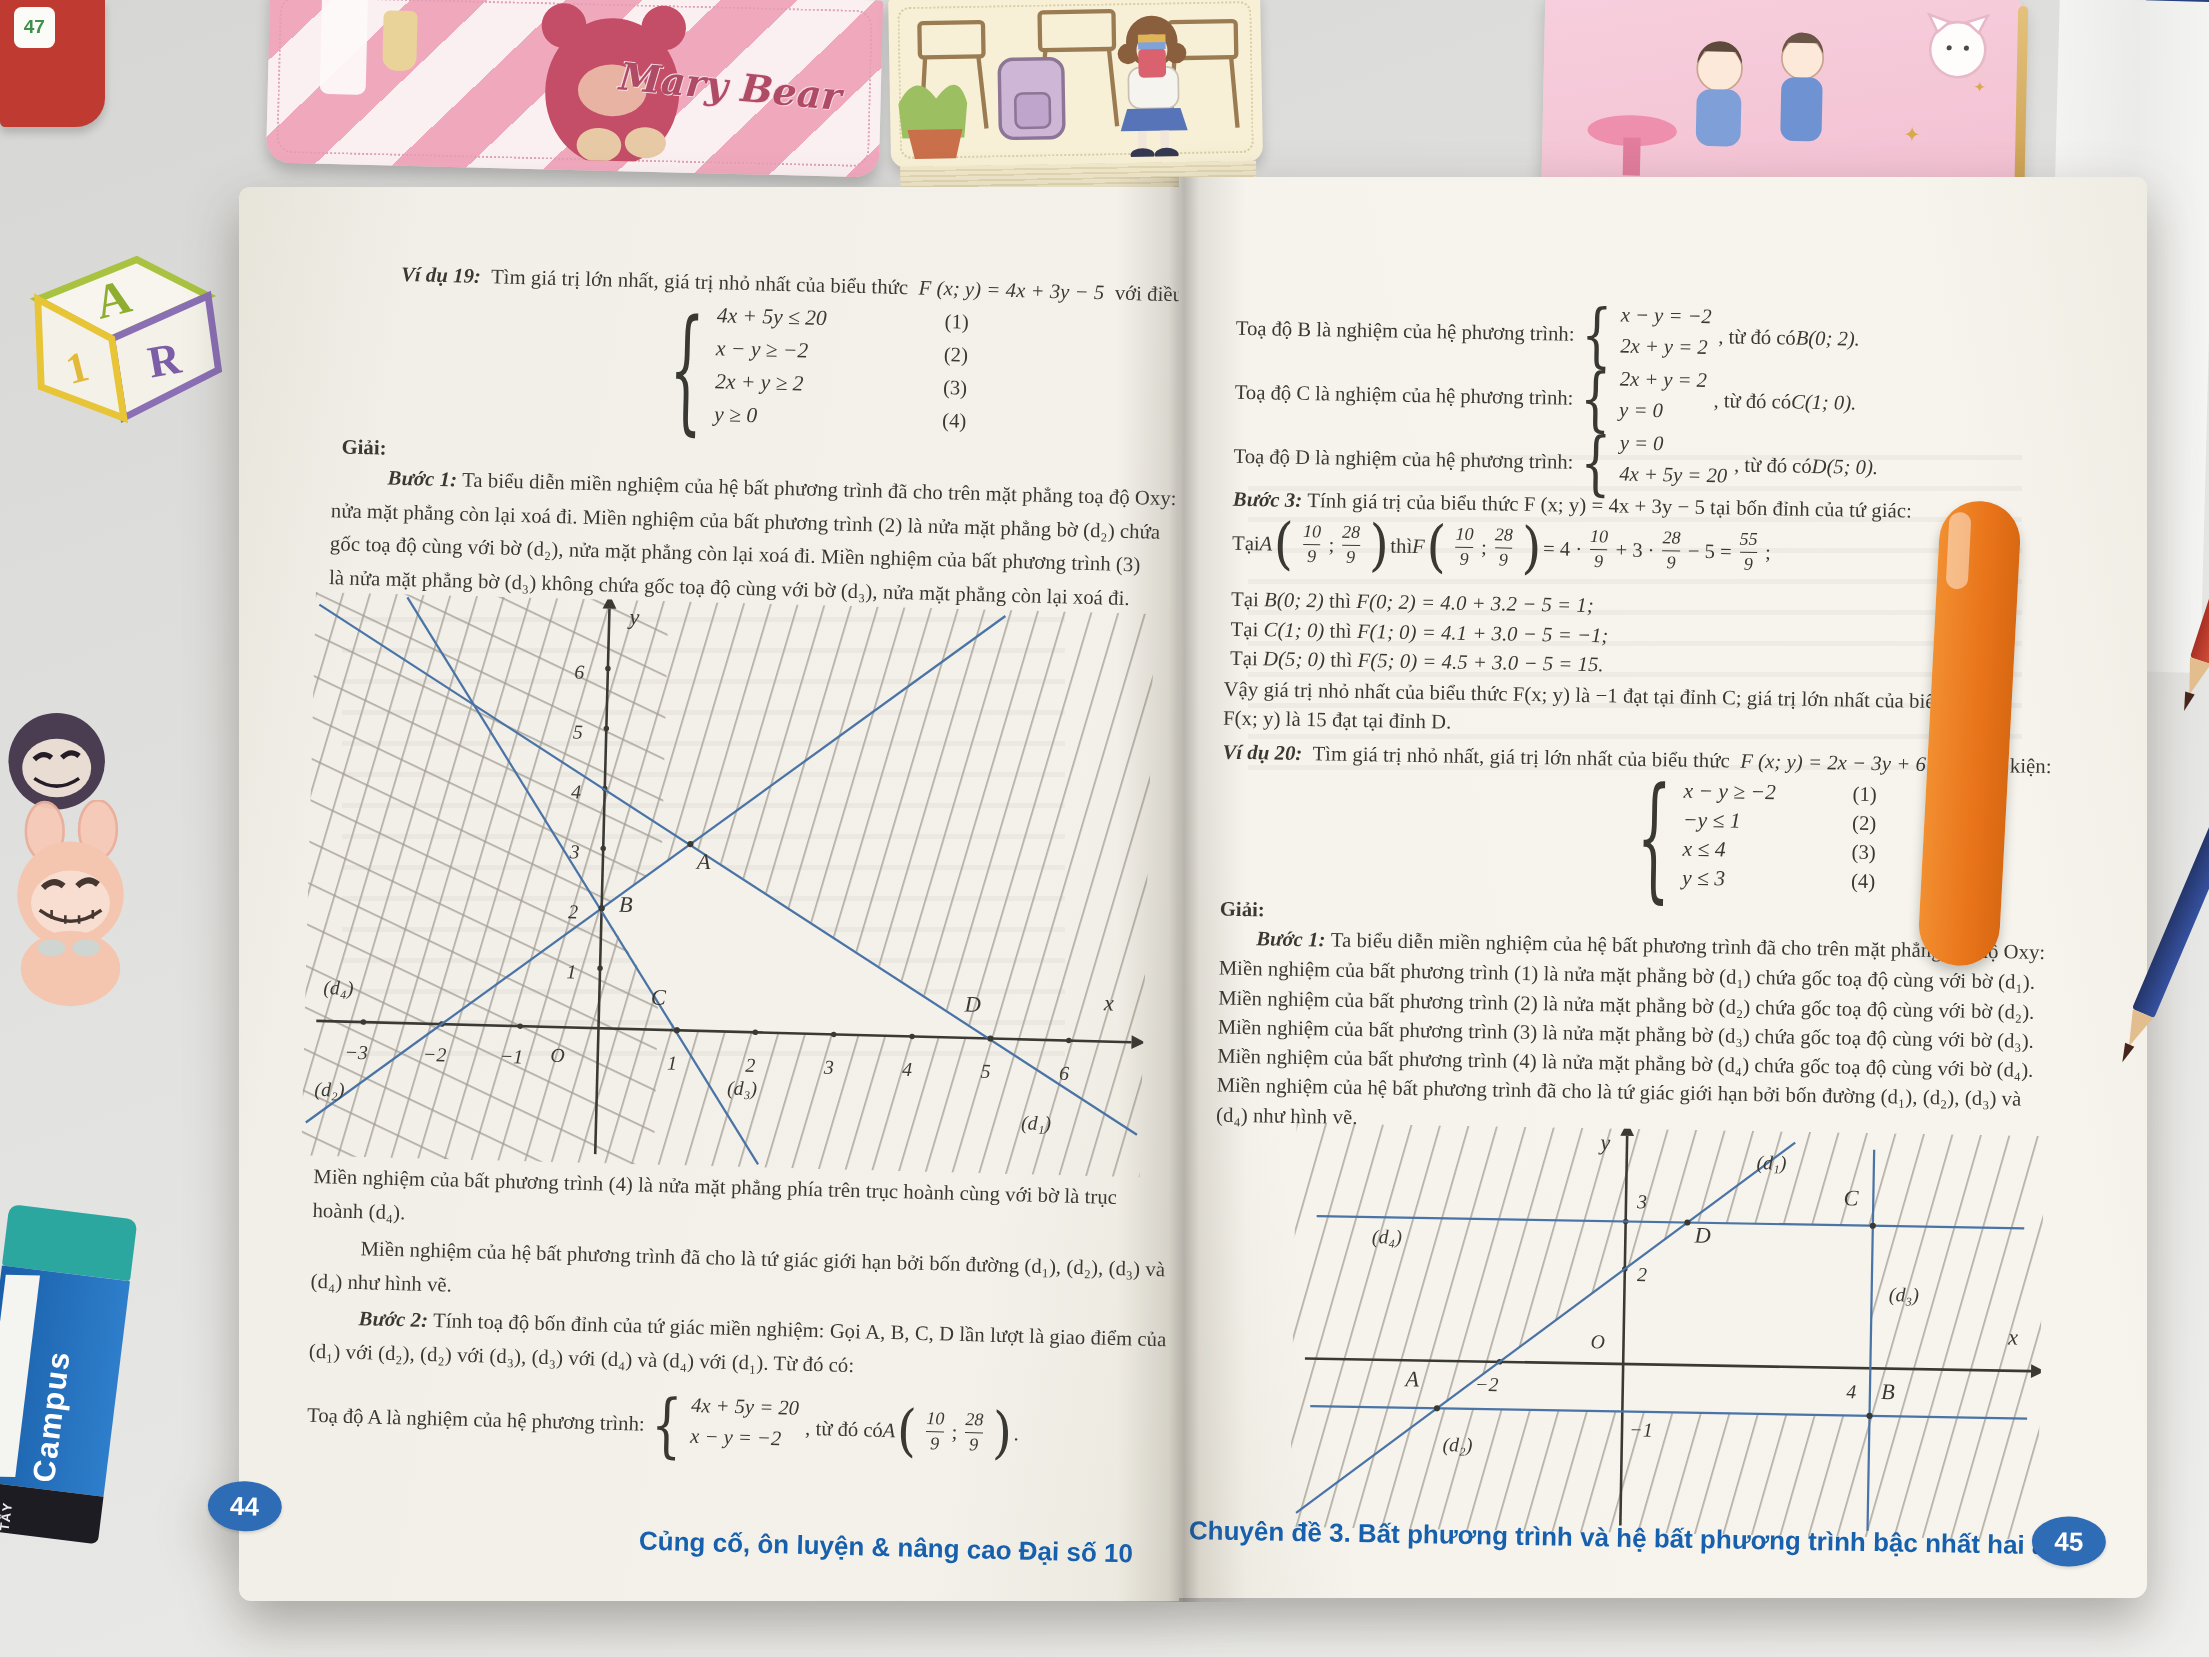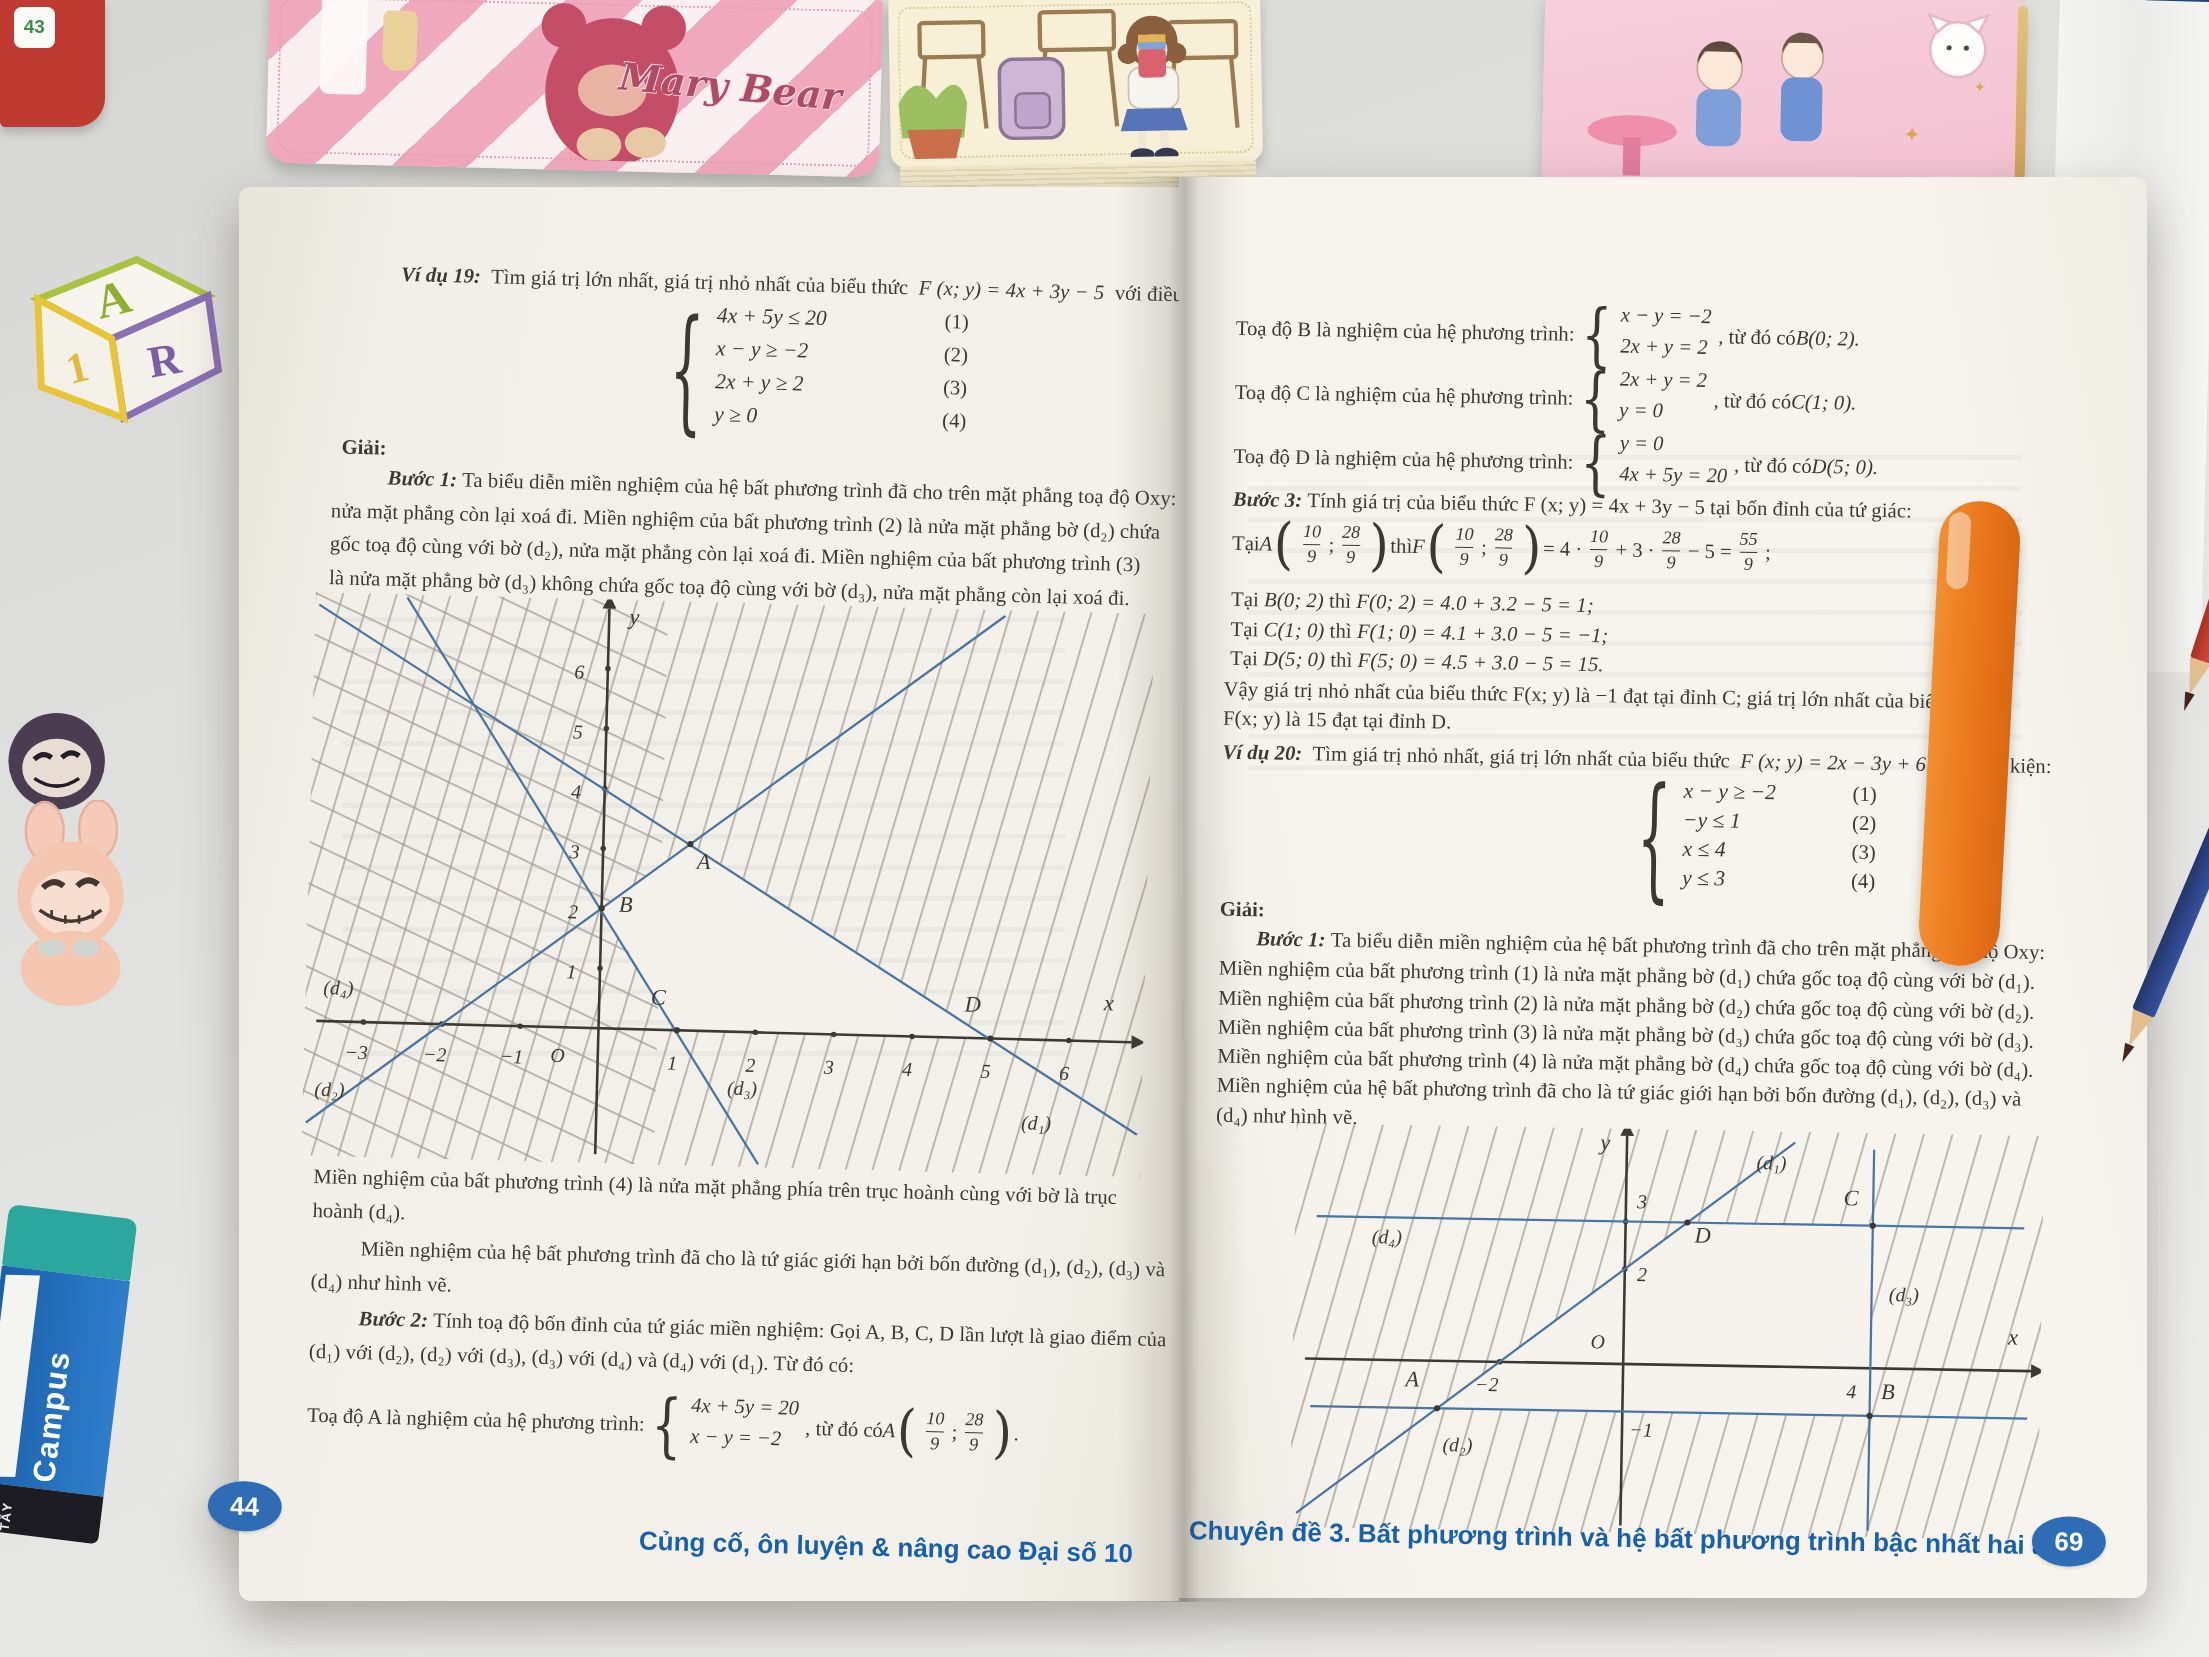--- a/index.html
+++ b/index.html
@@ -96,21 +96,21 @@
   .orangepen{position:absolute;left:1929px;top:501px;width:81px;height:465px;border-radius:40px;transform:rotate(3deg);
      background:linear-gradient(90deg,#f28f30,#e9741a 60%,#d86812);box-shadow:0 6.9px 12px rgba(0,0,0,.22);}
   .orangepen::before{content:"";position:absolute;left:8.6px;top:12px;width:22.4px;height:77px;background:rgba(255,255,255,.45);border-radius:12px;}
   svg text{font-family:"Liberation Serif",serif;}
 </style>
 </head>
 <body>
 
 <div class="abs redcorner">
   <div class="redtag">
-      <span>43</span>
+      <span>47</span>
     </div>
 </div>
 
 <div class="abs marycase">
   <div class="stitch"></div>
   <div class="marytag"></div>
   <div class="maryvase"></div>
   <svg width="189" height="172" style="position:absolute;left:250px;top:-5.2px" viewBox="0 0 220 200">
     <ellipse cx="110" cy="120" rx="78" ry="86" fill="#c44e67"></ellipse>
     <circle cx="52" cy="44" r="26" fill="#c44e67"></circle>
@@ -581,21 +581,21 @@
           <circle cx="672.2727272727273" cy="329" r="3.6" fill="#3b3934"></circle>
           <text x="685.2148760330579" y="309.09411764705885" text-anchor="start" fill="#3b3934" font-size="26" font-style="italic">B</text>
           <circle cx="672.2727272727273" cy="107.82352941176475" r="3.6" fill="#3b3934"></circle>
           <text x="637.7603305785124" y="84.60000000000002" text-anchor="start" fill="#3b3934" font-size="26" font-style="italic">C</text>
           <circle cx="456.57024793388433" cy="107.82352941176475" r="3.6" fill="#3b3934"></circle>
           <text x="465.198347107438" y="131.04705882352943" text-anchor="start" fill="#3b3934" font-size="26" font-style="italic">D</text>
         </svg>
 
     <div class="footblue" style="left:33px;top:1339px">Chuyên đề 3. Bất phương trình và hệ bất phương trình bậc nhất hai ẩn</div>
     <div class="badge" style="left:876px;top:1325px">
-          <span>69</span>
+          <span>45</span>
         </div>
    </div>
   </div>
 
   <div class="gutter"></div>
 </div>
 
 <div class="pencil pencil-red">
     <span class="wood"></span>
     <span class="lead"></span>

